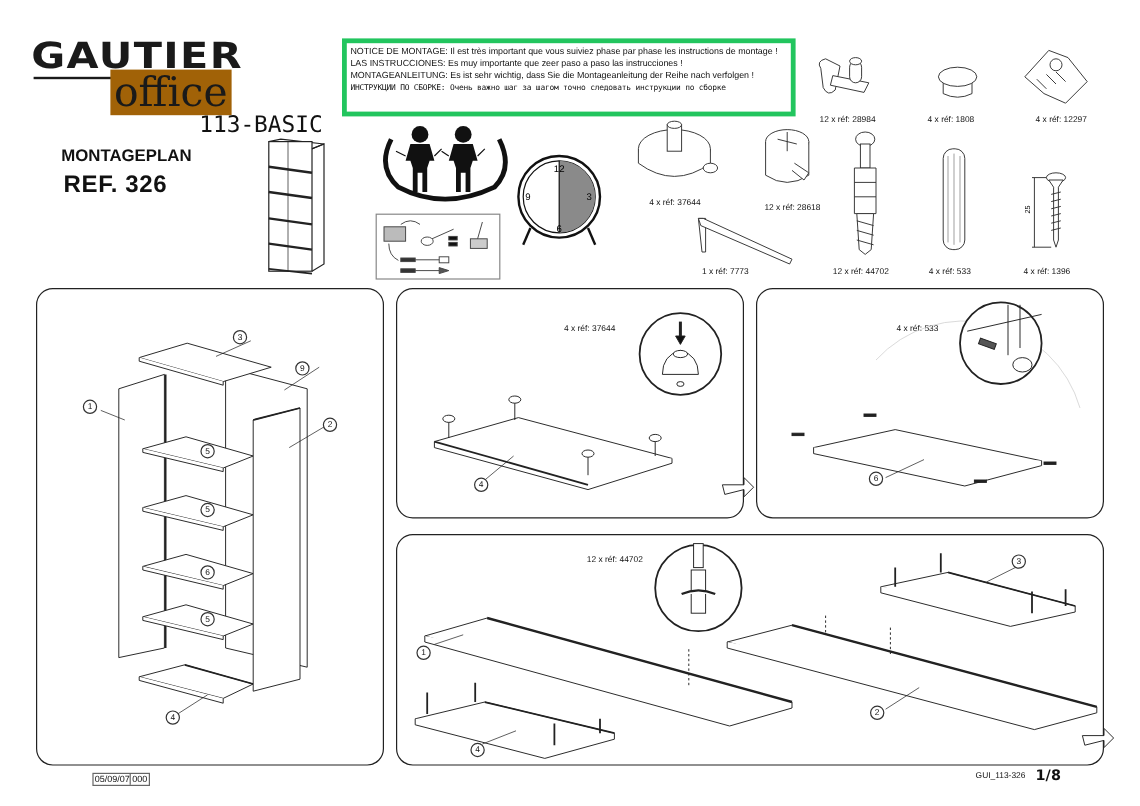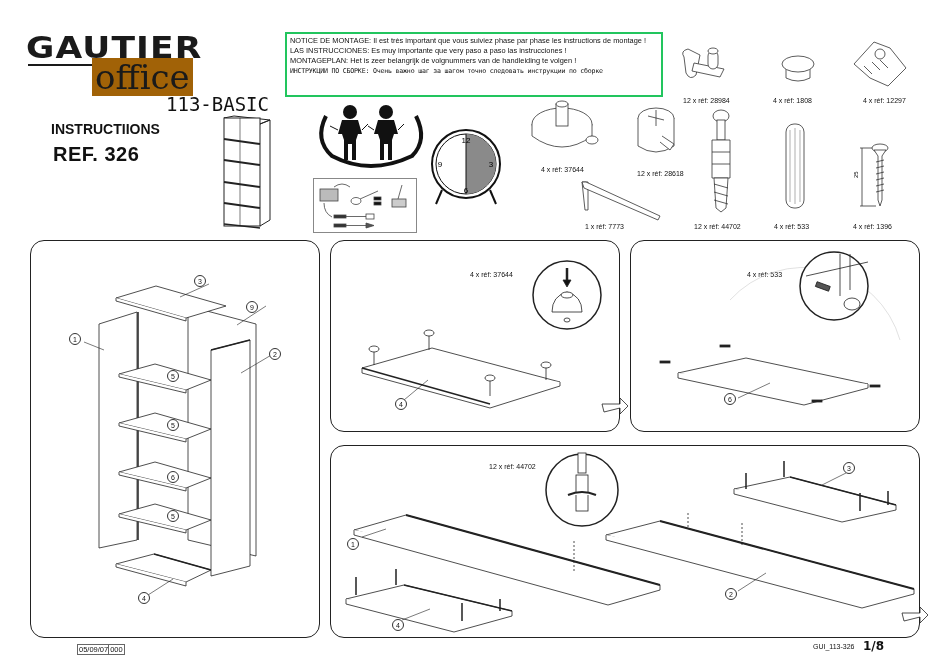--- a/index.html
+++ b/index.html
@@ -6,60 +6,60 @@
   html, body { width: 950px; height: 672px; background: #ffffff; overflow: hidden; }
   body { position: relative; font-family: "DejaVu Sans", sans-serif; color: #111; }
   .abs { position: absolute; }
   svg { position: absolute; overflow: visible; }
   .logo-gautier { left: 26px; top: 30px; font-family: "DejaVu Sans", sans-serif; font-weight: 900; font-size: 30px; letter-spacing: 1px; color: #1a1a1a; transform: scaleX(1.15); transform-origin: left top; }
   .logo-line { left: 28px; top: 64px; width: 154px; height: 2px; background: #1a1a1a; }
   .logo-office { left: 92px; top: 58px; font-family: "DejaVu Serif", serif; font-size: 34px; color: #1a1a1a; background: #a16207; padding: 0 3px; line-height: 38px; }
   .model { left: 166px; top: 93px; font-family: "DejaVu Sans Mono", monospace; font-weight: normal; font-size: 19px; }
   .product { left: 51px; top: 121px; font-size: 14px; font-weight: bold; font-family: "Liberation Sans", sans-serif; }
   .ref { left: 53px; top: 143px; font-size: 20px; font-weight: bold; font-family: "Liberation Sans", sans-serif; letter-spacing: 0.5px; }
-  .notice { left: 285px; top: 32px; width: 378px; height: 65px; border: 2px solid #22c55e; padding: 2px 3px; font-size: 7.4px; line-height: 10px; font-family: "Liberation Sans", sans-serif; white-space: nowrap; overflow: hidden; }
+  .notice { left: 285px; top: 32px; width: 378px; height: 65px; border: 4px solid #22c55e; padding: 2px 3px; font-size: 7.4px; line-height: 10px; font-family: "Liberation Sans", sans-serif; white-space: nowrap; overflow: hidden; }
   .notice .ru { font-family: "DejaVu Sans Mono", monospace; font-size: 6.6px; letter-spacing: -0.2px; }
   .part-label { font-size: 7px; font-family: "Liberation Sans", sans-serif; white-space: nowrap; }
   .panel { border: 1.3px solid #222; border-radius: 14px; background: #fff; }
   .step-label { font-size: 7px; font-family: "Liberation Sans", sans-serif; white-space: nowrap; }
   .callout { width: 12px; height: 12px; border: 0.8px solid #333; border-radius: 50%; font-size: 7px; line-height: 11px; text-align: center; background: #fff; font-family: "Liberation Sans", sans-serif; }
   .footer-date { left: 77px; top: 644px; font-size: 7.5px; border: 0.8px solid #666; padding: 0 1px; font-family: "Liberation Sans", sans-serif; }
   .footer-date span { border-left: 0.8px solid #666; padding-left: 1px; }
   .footer-doc { left: 813px; top: 643px; font-size: 7px; font-family: "Liberation Sans", sans-serif; }
   .footer-page { left: 863px; top: 639px; font-size: 12px; font-weight: bold; font-family: "DejaVu Sans", sans-serif; }
   .tools-box { left: 313px; top: 178px; width: 104px; height: 55px; border: 1px solid #888; }
 </style>
 </head>
 <body>
 
 <div class="abs logo-gautier">GAUTIER</div>
 <div class="abs logo-line"></div>
 <div class="abs logo-office">office</div>
 <div class="abs model">113-BASIC</div>
-<div class="abs product">INSTRUCTIIONS</div>
+<div class="abs product">MONTAGEPLAN</div>
 <div class="abs ref">REF. 326</div>
 
 <svg style="left:222px;top:116px" width="50" height="115" viewBox="0 0 50 115">
   <g fill="none" stroke="#222" stroke-width="1">
     <path d="M2 2 L38 8 L48 4 L12 0 Z" fill="#fff"></path>
     <rect x="2" y="2" width="36" height="108" fill="#fff"></rect>
     <path d="M38 8 L48 4 L48 104 L38 110"></path>
     <line x1="18" y1="2" x2="18" y2="110" stroke-width="0.6"></line>
     <path d="M2 23 L38 28" stroke-width="2"></path>
     <path d="M2 44 L38 49" stroke-width="2"></path>
     <path d="M2 66 L38 71" stroke-width="2"></path>
     <path d="M2 87 L38 92" stroke-width="2"></path>
     <path d="M2 108 L38 112" stroke-width="1.5"></path>
   </g>
 </svg>
 
 <div class="abs notice">
   <div>NOTICE DE MONTAGE: Il est très important que vous suiviez phase par phase les instructions de montage !</div>
-  <div>LAS INSTRUCCIONES: Es muy importante que very paso a paso las instrucciones !</div>
-  <div>MONTAGEPLAN: Het is zeer belangrijk de volgnummers van de handleiding te volgen !</div>
+  <div>LAS INSTRUCCIONES: Es muy importante que zeer paso a paso las instrucciones !</div>
+  <div>MONTAGEANLEITUNG: Es ist sehr wichtig, dass Sie die Montageanleitung der Reihe nach verfolgen !</div>
   <div class="ru">ИНСТРУКЦИИ ПО СБОРКЕ: Очень важно шаг за шагом точно следовать инструкции по сборке</div>
 </div>
 
 <svg style="left:312px;top:100px" width="116" height="72" viewBox="0 0 116 72">
   <path d="M14 16 Q2 40 20 56 Q58 76 100 56 Q116 40 104 16" fill="none" stroke="#111" stroke-width="4"></path>
   <g fill="#111">
     <circle cx="38" cy="12" r="7"></circle>
     <path d="M30 20 H46 L50 34 L46 34 L44 40 V60 H40 V44 H36 V60 H32 V40 L30 34 L26 34 Z"></path>
     <circle cx="74" cy="12" r="7"></circle>
     <path d="M66 20 H82 L86 34 L82 34 L80 40 V60 H76 V44 H72 V60 H68 V40 L66 34 L62 34 Z"></path>

